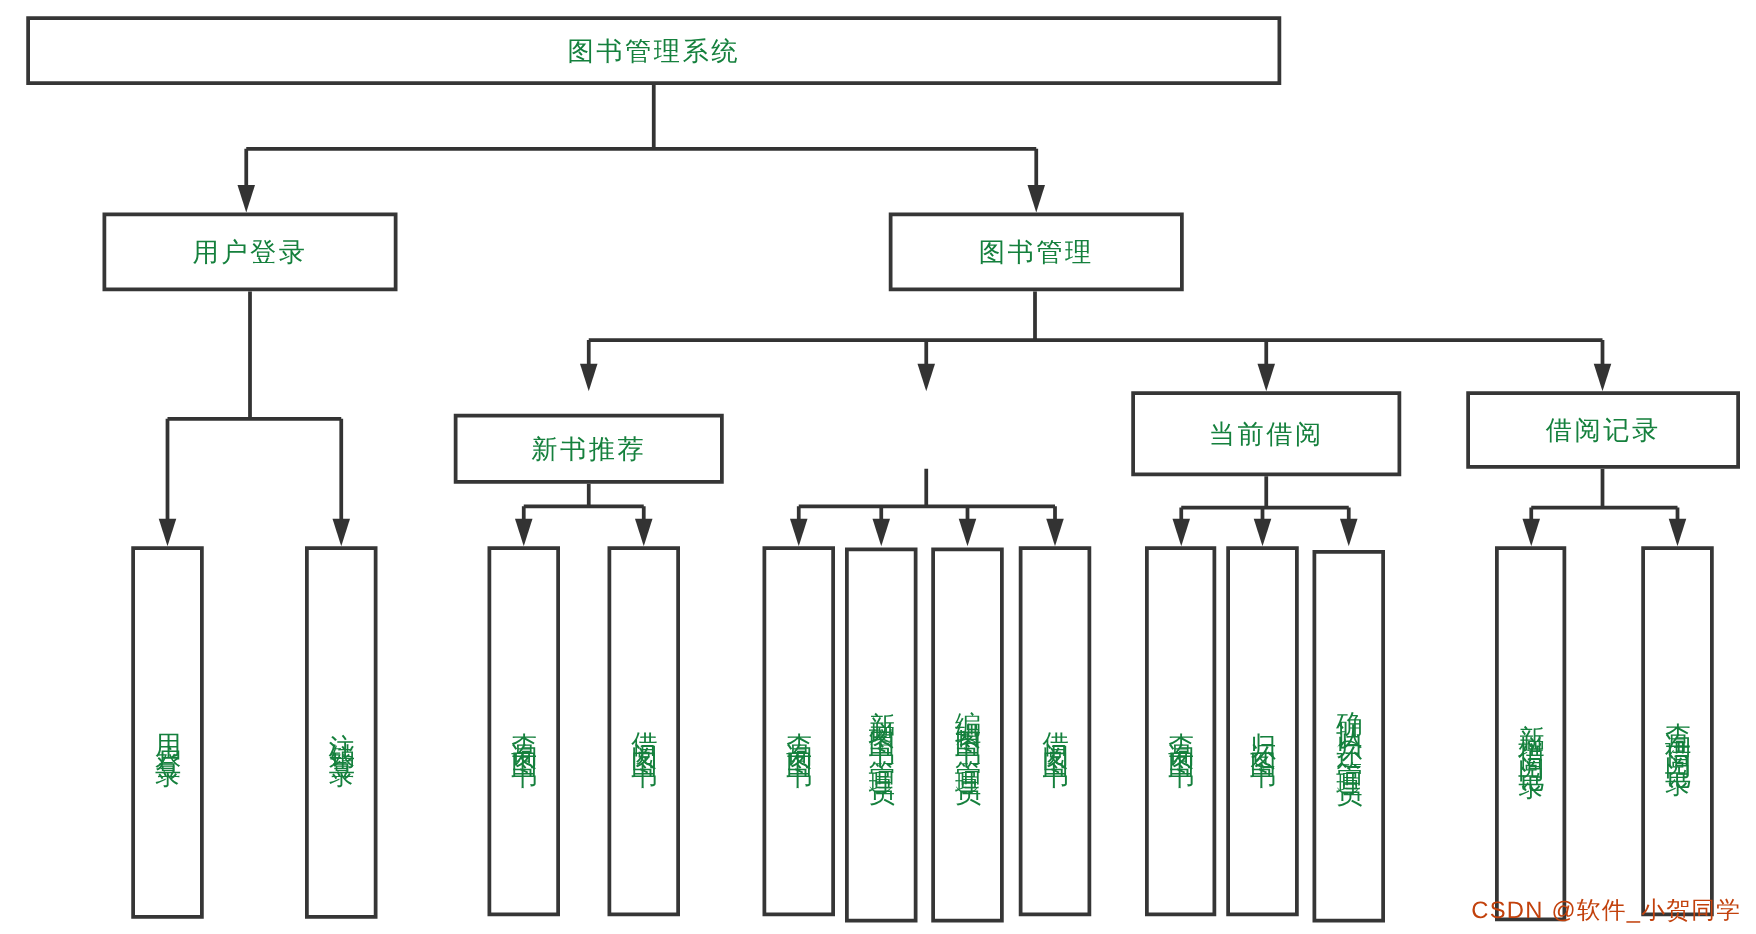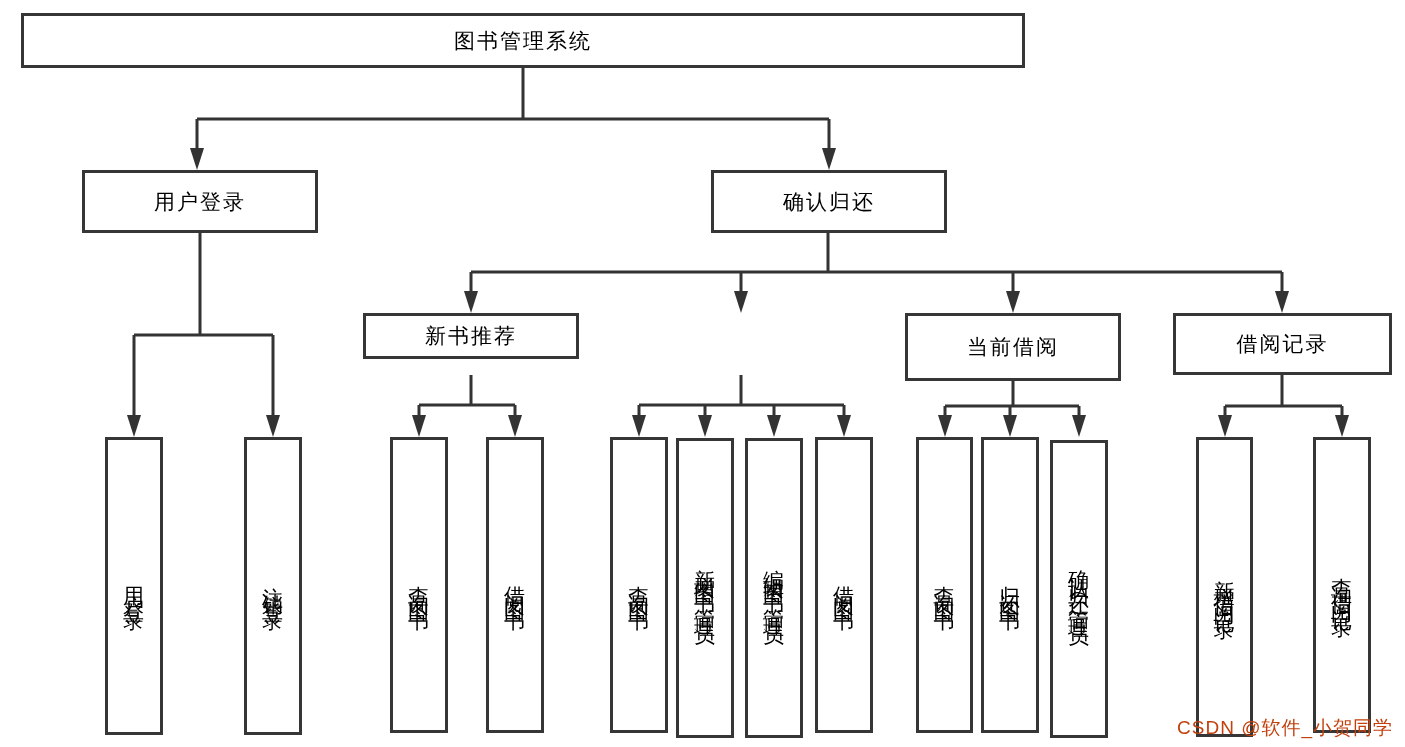--- a/index.html
+++ b/index.html
@@ -28,21 +28,21 @@
   }
   .ah {
     fill: #333333;
     stroke: none;
   }
   .node {
     position: absolute;
     box-sizing: border-box;
     background: #ffffff;
     border: 3px solid #363636;
-    color: #000000;
+    color: #15803d;
     display: flex;
     align-items: center;
     justify-content: center;
     z-index: 2;
     text-align: center;
   }
   .hnode {
     font-size: 21px;
     letter-spacing: 2px;
     white-space: nowrap;
@@ -95,23 +95,23 @@
     <path class="ah" d="M938 415 L952 415 L945 437 Z"></path>
     <path class="ah" d="M1003 415 L1017 415 L1010 437 Z"></path>
     <path class="ah" d="M1072 415 L1086 415 L1079 437 Z"></path>
     <path class="ah" d="M1218 415 L1232 415 L1225 437 Z"></path>
     <path class="ah" d="M1335 415 L1349 415 L1342 437 Z"></path>
   </svg>
 
   <div class="node hnode" style="left:21px;top:13px;width:1004px;height:55px">图书管理系统</div>
 
   <div class="node hnode" style="left:82px;top:170px;width:236px;height:63px">用户登录</div>
-  <div class="node hnode" style="left:711px;top:170px;width:236px;height:63px">确认归还</div>
+  <div class="node hnode" style="left:711px;top:170px;width:236px;height:63px">图书管理</div>
 
-  <div class="node hnode" style="left:363px;top:313px;width:216px;height:46px">新书推荐</div>
+  <div class="node hnode" style="left:363px;top:331px;width:216px;height:56px">新书推荐</div>
   <div class="node hnode" style="left:905px;top:313px;width:216px;height:68px">当前借阅</div>
   <div class="node hnode" style="left:1173px;top:313px;width:219px;height:62px">借阅记录</div>
 
   <div class="node leaf" style="left:105px;top:437px;width:58px;height:298px">
     <span class="vtext">用户登录</span>
   </div>
   <div class="node leaf" style="left:244px;top:437px;width:58px;height:298px">
     <span class="vtext">注销登录</span>
   </div>
 

